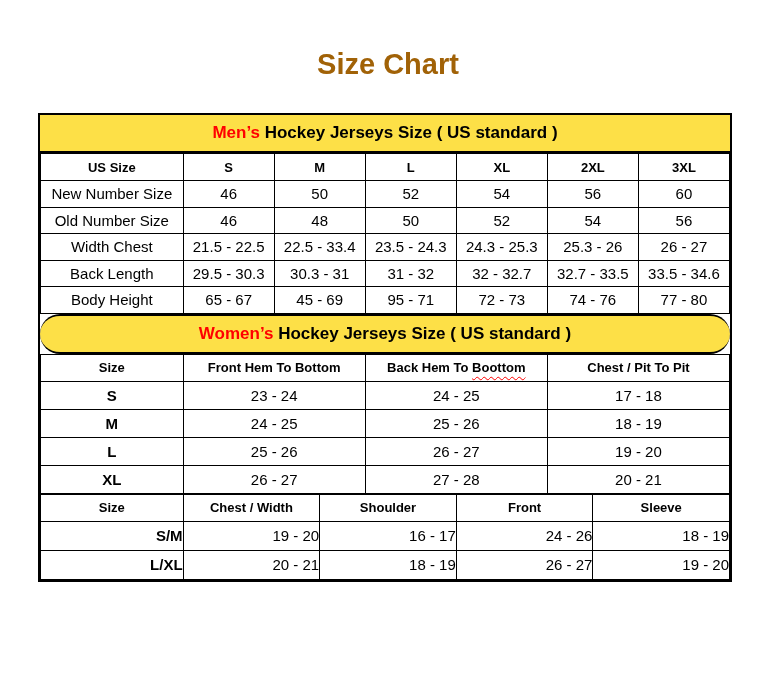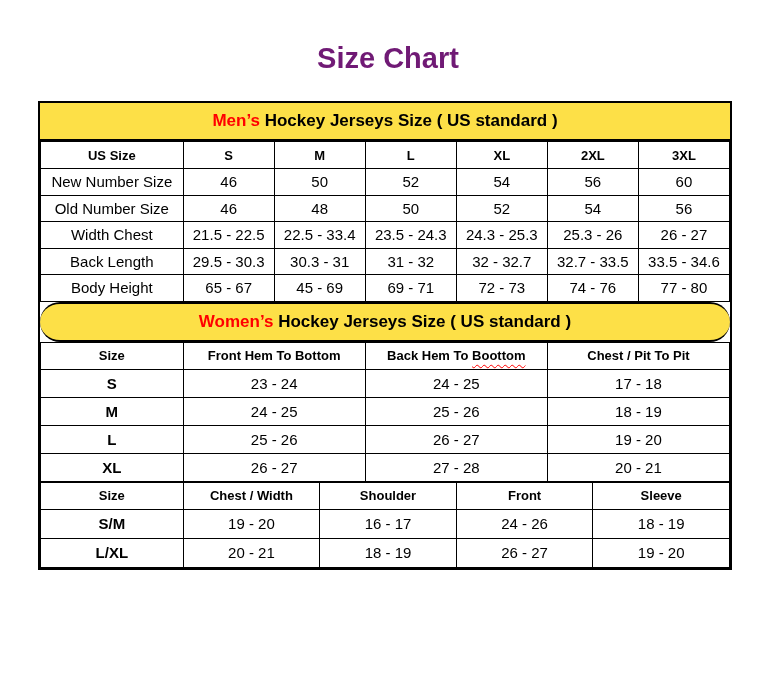--- a/index.html
+++ b/index.html
@@ -6,27 +6,27 @@
     margin: 0;
     padding: 0;
     background: #ffffff;
     width: 776px;
     height: 692px;
     font-family: "Liberation Sans", sans-serif;
     color: #000000;
     overflow: hidden;
   }
   .page-title {
-    margin: 6px;
+    margin: 12px;
     padding-top: 36px;
     padding-bottom: 20px;
     text-align: center;
     font-size: 29px;
     font-weight: bold;
-    color: #701a75;
+    color: #a16207;
     letter-spacing: 0px;
   }
   .chart-wrap {
     margin-left: 38px;
     width: 694px;
     border: 2px solid #000000;
     box-sizing: border-box;
   }
   .banner {
     background: #fde047;
@@ -51,21 +51,21 @@
     text-align: center;
     vertical-align: middle;
     padding: 0;
     overflow: hidden;
     white-space: nowrap;
   }
   th { font-size: 13px; font-weight: bold; height: 26px; }
   td { font-size: 15px; font-weight: normal; }
   .t-mens td  { height: 25.5px; }
   .t-womens td{ height: 27px; }
-  .t-youth td { height: 28px; }
+  .t-youth td { height: 28px; text-align: right; }
   
   .t-womens td.rowlabel, .t-youth td.rowlabel { font-weight: bold; }
   
   col.c-label { width: 20.7%; }
   .t-mens  col.c-val { width: 13.216%; }
   .t-womens col.c-val { width: 26.433%; }
   .t-youth col.c-val { width: 19.825%; }
   
   .squiggle {
     text-decoration-line: underline;
@@ -138,21 +138,21 @@
           <td>30.3 - 31</td>
           <td>31 - 32</td>
           <td>32 - 32.7</td>
           <td>32.7 - 33.5</td>
           <td>33.5 - 34.6</td>
         </tr>
         <tr>
           <td class="rowlabel">Body Height</td>
           <td>65 - 67</td>
           <td>45 - 69</td>
-          <td>69 - 71</td>
+          <td>95 - 71</td>
           <td>72 - 73</td>
           <td>74 - 76</td>
           <td>77 - 80</td>
         </tr>
       </tbody>
   </table>
 
   <div class="banner mid"><span class="hl">Women’s</span><span> Hockey Jerseys Size ( US standard )</span></div>
   <table class="t-womens">
     <colgroup>

